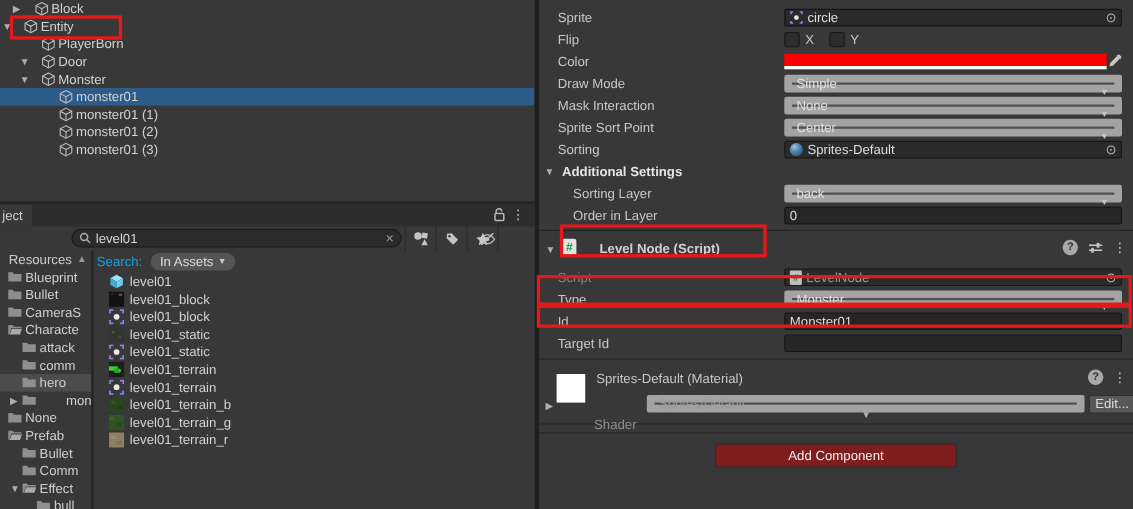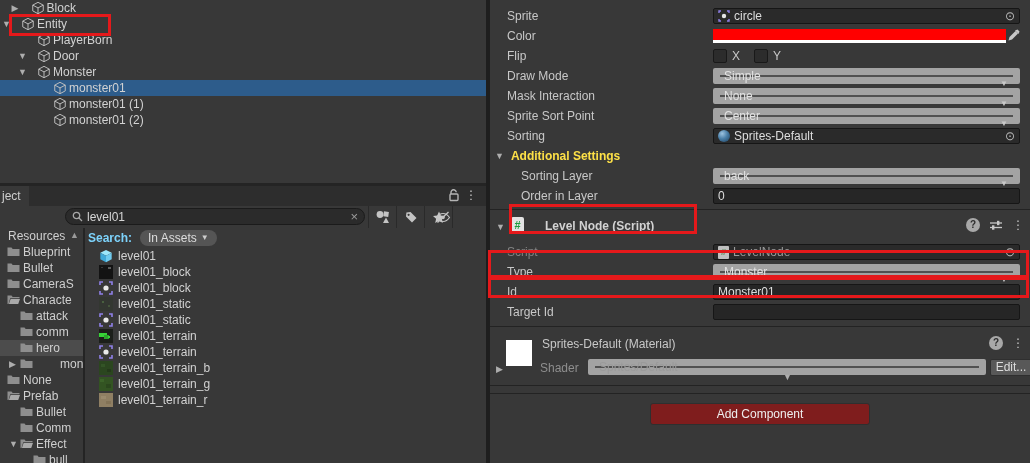--- a/index.html
+++ b/index.html
@@ -42,21 +42,21 @@
   .tree { position:absolute; left:0; top:0; width:83px; bottom:0; overflow:hidden; }
   .tree-scroll { position:absolute; left:70px; top:2px; color:#9A9A9A; font-size:9px; z-index:2; }
   .treediv { position:absolute; left:83px; top:0; width:2px; bottom:0; background:#242424; }
   .trow { position:relative; height:16px; line-height:16px; }
   .trow.selected { background:#4C4C4C; }
   .trow .tri { position:absolute; top:0; font-size:9px; color:#ADADAD; line-height:16px; }
   .trow .f-icon { position:absolute; top:2px; width:13px; height:11px; }
   .trow .lbl { position:absolute; top:0; white-space:nowrap; color:#CFCFCF; }
   .results { position:absolute; left:85px; right:0; top:0; bottom:0; overflow:hidden; }
   .scope-row { height:20px; display:flex; align-items:center; padding-left:3px; }
-  .scope-label { font-weight:bold; color:#7dd3fc; }
+  .scope-label { font-weight:normal; color:#0ea5e9; }
   .scope-pill { margin-left:8px; background:#555555; border-radius:9px; height:16px; line-height:16px;
     padding:0 8px; color:#DDDDDD; display:flex; align-items:center; gap:4px; }
   .scope-pill .tri { font-size:8px; color:#CCCCCC; }
   .rrow { position:relative; height:16px; line-height:16px; }
   .rrow .r-icon { position:absolute; left:14px; top:1px; width:14px; height:14px; }
   .rrow .lbl { position:absolute; left:33px; top:0; white-space:nowrap; color:#D2D2D2; }
 
   
   .irow { display:flex; align-items:center; height:20px; padding-left:17px; }
   .irow .ilabel { width:206px; flex:none; color:#C8C8C8; white-space:nowrap; }
@@ -67,40 +67,40 @@
   }
   .field { background:#262626; border:1px solid #161616; color:#DDDDDD; }
   .objfield { background:#2A2A2A; border:1px solid #161616; color:#DDDDDD; gap:4px; }
   .objfield .picker { margin-left:auto; color:#B5B5B5; font-size:12px; line-height:12px; }
   .dropdown { background:#515151; border:7px solid #a3a3a3; color:#E2E2E2; position:relative; }
   .dropdown .tri { position:absolute; right:5px; top:4px; font-size:8px; color:#C8C8C8; }
   .checkbox { width:14px; height:14px; background:#2C2C2C; border:1px solid #191919; border-radius:2px; }
   .cb-label { margin:0 14px 0 5px; color:#C8C8C8; }
   .foldrow { display:flex; align-items:center; height:20px; padding-left:5px; gap:7px; }
   .foldrow .tri { font-size:9px; color:#ADADAD; }
-  .foldrow .bold { font-weight:bold; color:#fde047; }
+  .foldrow .bold { font-weight:bold; color:#e5e5e5; }
   .sec-divider { height:1px; background:#232323; }
   .comp-header { position:relative; height:32px; }
   .comp-header .tri { position:absolute; left:6px; top:12px; font-size:9px; color:#ADADAD; }
   .script-badge { position:absolute; left:21px; top:7px; width:13px; height:16px; background:#E3E3E3;
     border-radius:2px; color:#1E9E3E; font-weight:bold; font-size:11px; text-align:center; line-height:16px; }
   .comp-header .ctitle { position:absolute; left:55px; top:9px; font-weight:bold; color:#D2D2D2; }
   .hdr-icons { position:absolute; right:6px; top:8px; display:flex; gap:9px; align-items:center; }
   .help-icon { width:14px; height:14px; border-radius:50%; background:#A8A8A8; color:#2E2E2E;
     font-weight:bold; font-size:10px; text-align:center; line-height:14px; }
   .kebab { color:#C8C8C8; font-size:12px; }
   .disabled-row .ilabel { color:#828282; }
   .disabled-row .objfield { color:#9A9A9A; }
   .mat-section { position:relative; height:58px; }
   .mat-thumb { position:absolute; left:16px; top:13px; width:26px; height:26px; background:#FFFFFF; }
   .mat-title { position:absolute; left:52px; top:10px; color:#C8C8C8; }
   .mat-hdr-icons { position:absolute; right:-4px; top:9px; display:flex; gap:9px; align-items:center; }
   .shader-row { position:absolute; left:0; top:31px; right:0; height:20px; }
   .shader-row .tri { position:absolute; left:6px; top:6px; font-size:9px; color:#ADADAD; }
-  .shader-label { position:absolute; left:50px; top:3px; color:#8E8E8E; }
+  .shader-label { position:absolute; left:50px; top:21px; color:#8E8E8E; }
   .shader-dd { position:absolute; left:98px; top:1px; width:398px; }
   .shader-dd .dropdown { color:#9A9A9A;text-align:center; }
   .edit-btn { position:absolute; left:500px; top:1px; width:42px; height:17px; background:#585858;
     border:1px solid #2F2F2F; border-radius:2px; color:#DDDDDD; text-align:center; line-height:15px; }
   .thin-band { height:7px; background:#383838; }
   .addcomp-area { display:flex; justify-content:center; }
   .addcomp-btn { margin-top:9px; width:220px; height:22px; background:#7f1d1d; border:1px solid #2F2F2F;
     border-radius:3px; color:#EEEEEE; text-align:center; line-height:20px; }
   .color-strip { height:14px; flex:1; position:relative; margin-right:14px; }
   .color-red { position:absolute; left:0; right:0; top:0; height:11px; }
@@ -193,20 +193,29 @@
       </div>
       <div class="hrow">
         <span class="obj-icon" style="left: 53px;">
           <svg width="14" height="14" viewBox="0 0 16 16">
             <path d="M8 1.5 14 4.7v6.6L8 14.5 2 11.3V4.7z" fill="none" stroke="#C0C0C0" stroke-width="1.1"></path>
             <path d="M2 4.7 8 7.9l6-3.2M8 7.9v6.6" fill="none" stroke="#C0C0C0" stroke-width="1.1"></path>
           </svg>
         </span>
         <span class="lbl" style="left: 69px;">monster01 (2)</span>
       </div>
+      <div class="hrow">
+        <span class="obj-icon" style="left: 53px;">
+          <svg width="14" height="14" viewBox="0 0 16 16">
+            <path d="M8 1.5 14 4.7v6.6L8 14.5 2 11.3V4.7z" fill="none" stroke="#C0C0C0" stroke-width="1.1"></path>
+            <path d="M2 4.7 8 7.9l6-3.2M8 7.9v6.6" fill="none" stroke="#C0C0C0" stroke-width="1.1"></path>
+          </svg>
+        </span>
+        <span class="lbl" style="left: 69px;">monster01 (3)</span>
+      </div>
     </section>
 
   <div id="vdivider"></div>
   <div id="hdivider"></div>
 
   <section id="project-panel">
     <div class="tabstrip">
       <div class="tab">ject</div>
       <span class="lock">
         <svg width="12" height="13" viewBox="0 0 12 13">
@@ -508,42 +517,42 @@
                 <circle cx="6" cy="6" r="2.2" fill="#E6E6E6"></circle>
               </svg>
         </span>
         <span>circle</span>
         <span class="picker">⊙</span>
       </span>
         </span>
     </div>
 
     <div class="irow">
+      <span class="ilabel">Flip</span>
+      <span class="ival">
+        <span class="checkbox"></span>
+        <span class="cb-label">X</span>
+        <span class="checkbox"></span>
+        <span class="cb-label">Y</span>
+      </span>
+    </div>
+
+    <div class="irow">
       <span class="ilabel">Color</span>
       <span class="ival">
         <span class="color-strip">
           <span class="color-red" id="color-red-bar" style="background: rgb(255, 0, 0);"></span>
           <span class="color-alpha"></span>
           <span class="dropper">
             <svg width="13" height="13" viewBox="0 0 13 13">
                 <path d="M1.5 11.5 5 10.5 11 4.5 8.5 2 2.5 8z" fill="#C8C8C8"></path>
                 <path d="M8 1.5 11.5 5 12.5 2.5 10.5 0.5z" fill="#C8C8C8"></path>
               </svg>
           </span>
         </span>
-      </span>
-    </div>
-
-    <div class="irow">
-      <span class="ilabel">Flip</span>
-      <span class="ival">
-        <span class="checkbox"></span>
-        <span class="cb-label">X</span>
-        <span class="checkbox"></span>
-        <span class="cb-label">Y</span>
       </span>
     </div>
 
     <div class="irow">
       <span class="ilabel">Draw Mode</span>
       <span class="ival">
           <span class="dropdown">
         <span>Simple</span>
         <span class="tri">▼</span>
       </span>

